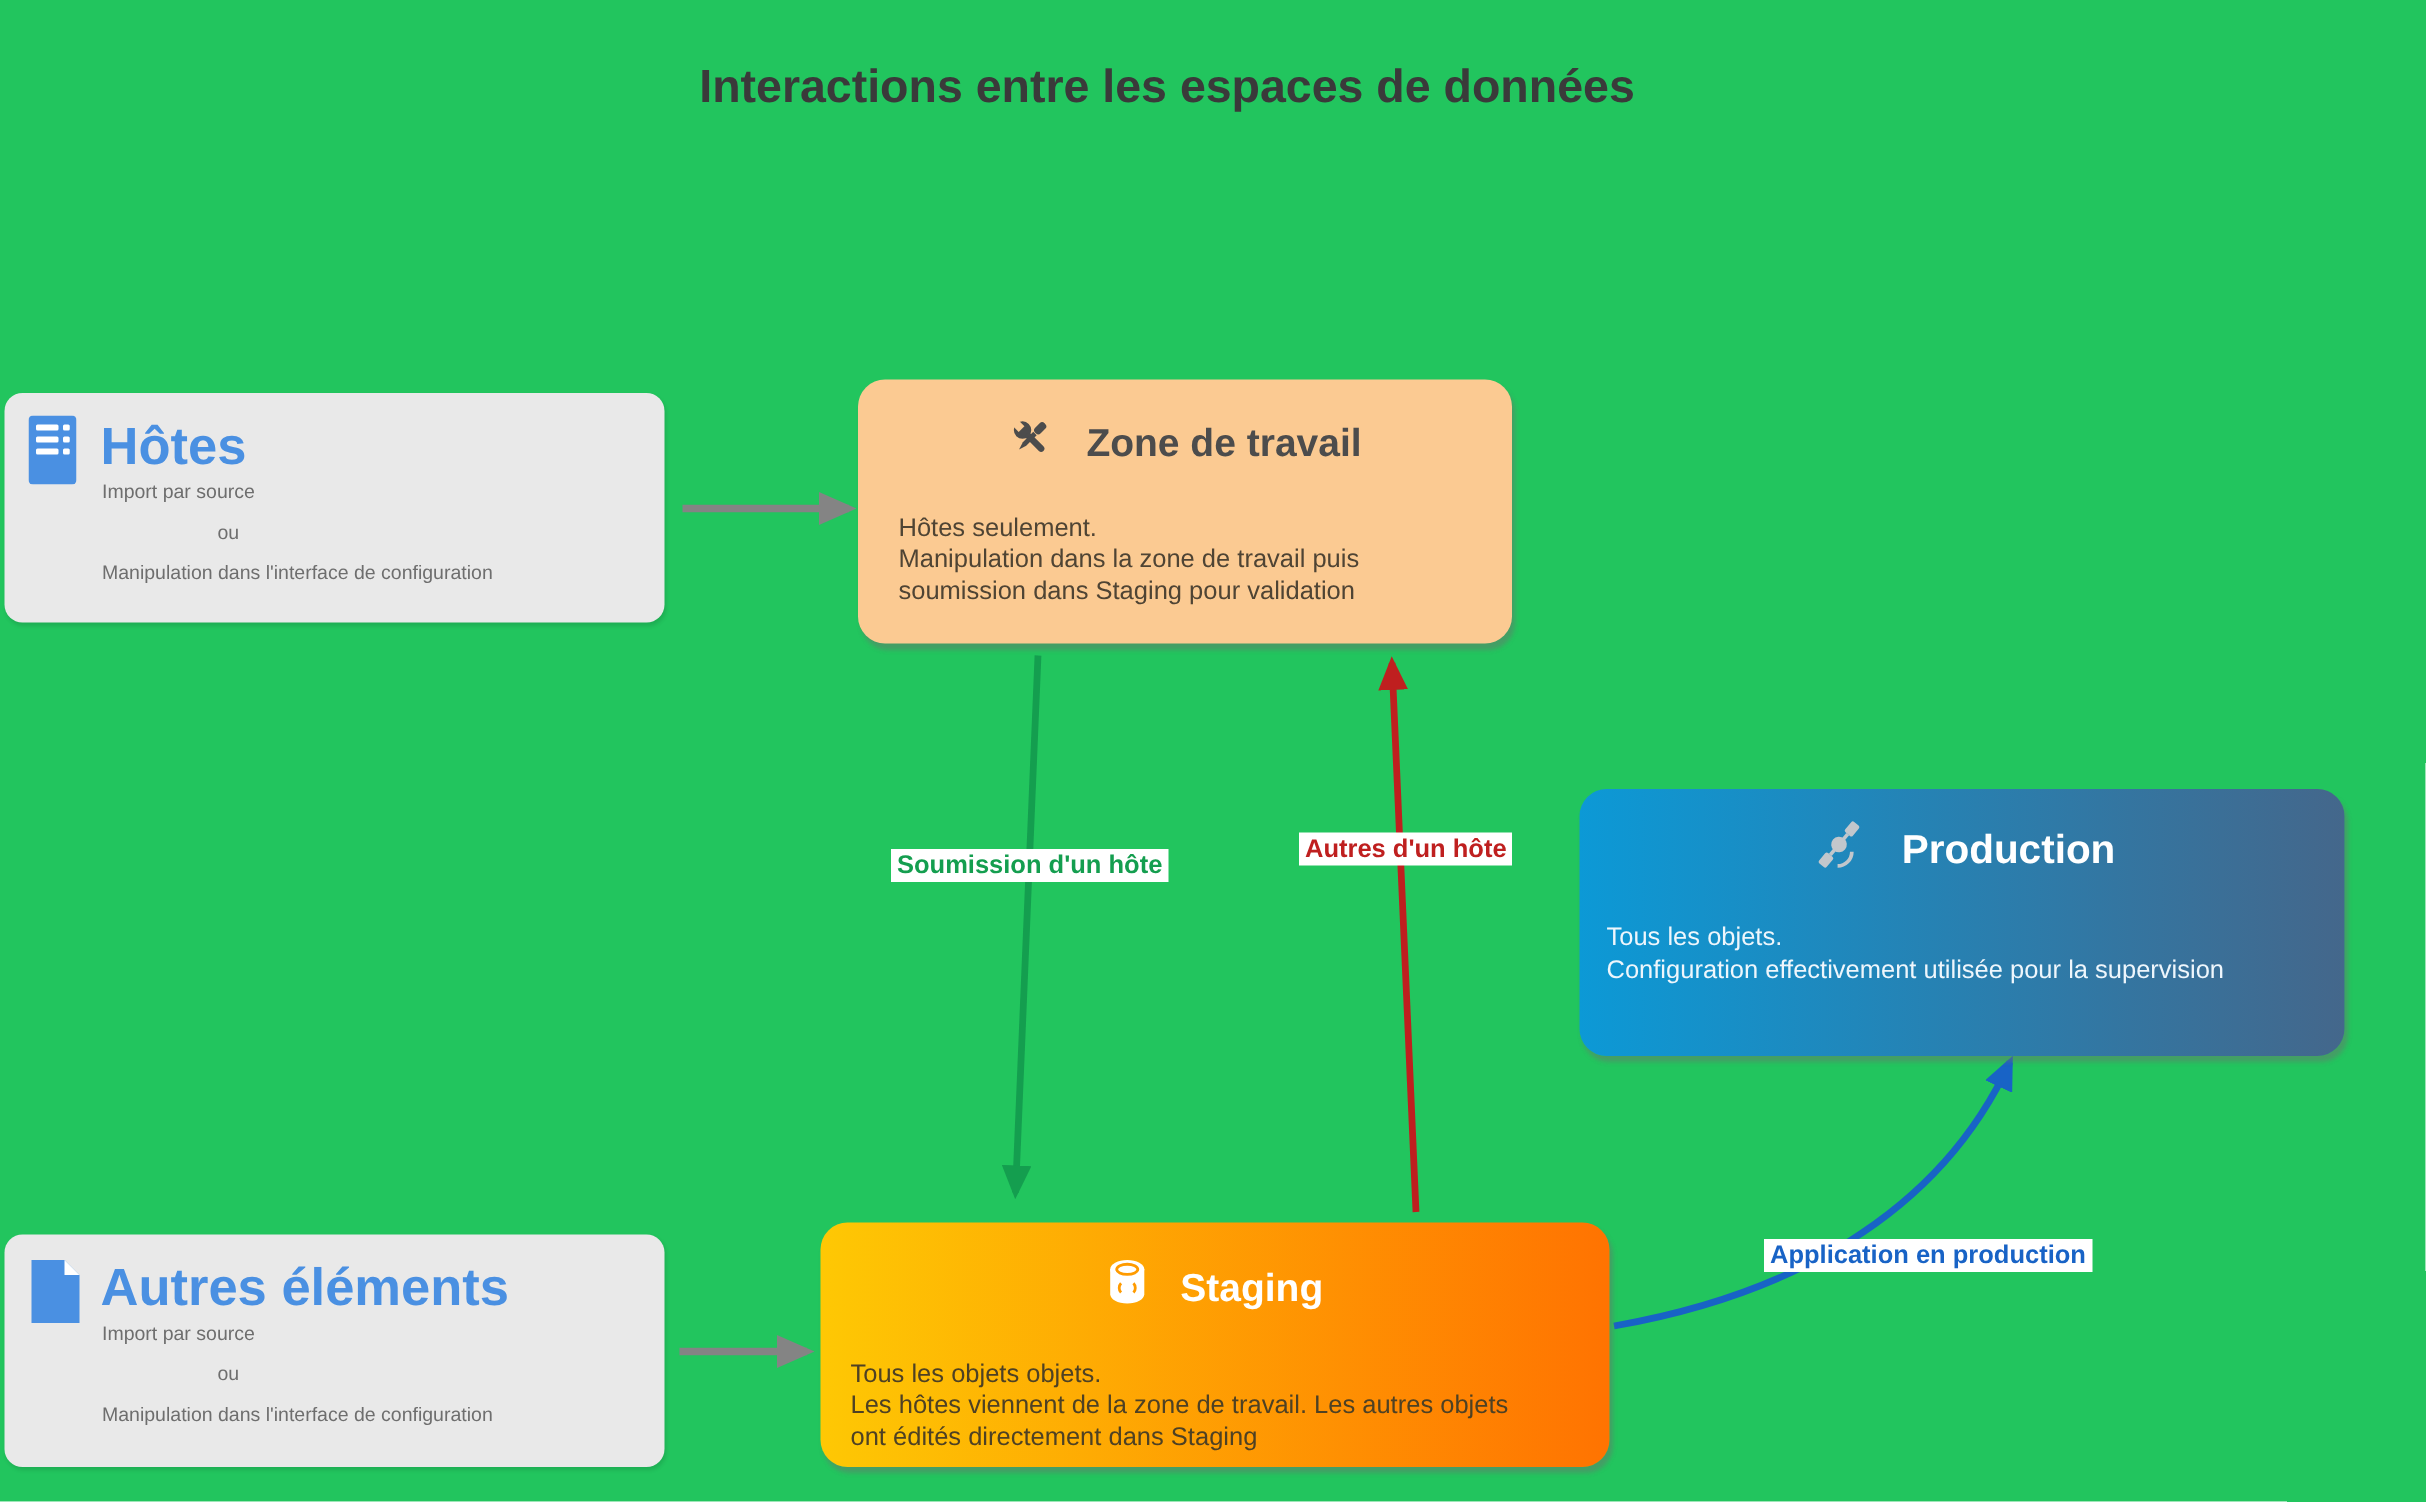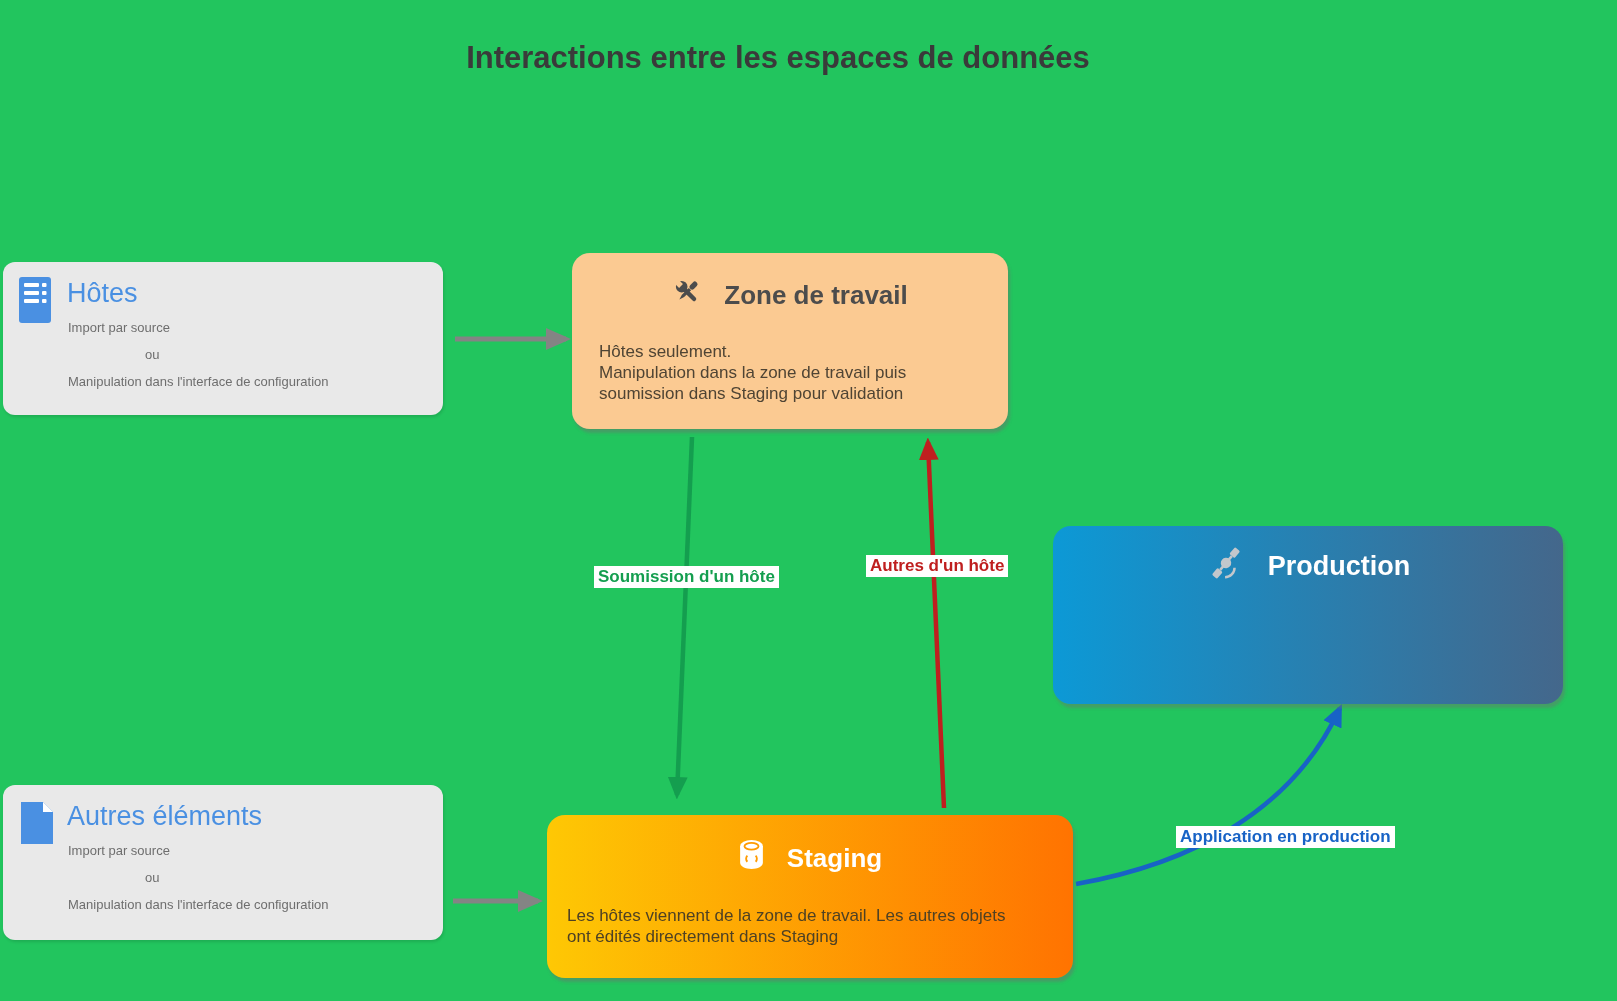--- a/index.html
+++ b/index.html
@@ -11,24 +11,24 @@
     position:absolute;left:0;top:40px;width:1556px;text-align:center;
     font-size:31px;font-weight:bold;color:#3a3a3a;
   }
   
   .node{position:absolute;box-sizing:border-box;}
   .gray-box{
     left:3px;width:440px;height:153px;background:#e9e9e9;border-radius:12px;
     box-shadow:1px 2px 3px rgba(0,0,0,0.12);
   }
   #hotes-box{top:262px;}
-  #autres-box{top:785px;height:155px;}
+  #autres-box{top:823px;height:155px;}
   .gray-box .icon{position:absolute;left:16px;top:15px;}
   .gray-box .box-title{
-    position:absolute;left:64px;top:16px;font-size:27px;font-weight:normal;color:#4a90e2;
+    position:absolute;left:64px;top:16px;font-size:35px;font-weight:bold;color:#4a90e2;
   }
   .gray-box .box-lines{position:absolute;left:65px;top:58px;font-size:13px;color:#6e6e6e;}
   .gray-box .box-line{margin-bottom:12px;white-space:nowrap;}
   .gray-box .box-line.ou{margin-left:77px;}
 
   #zone-box{
     left:572px;top:253px;width:436px;height:176px;background:#fbca92;border-radius:18px;
     box-shadow:2px 4px 3px rgba(110,110,110,0.45);
   }
   .title-row{
@@ -168,39 +168,44 @@
           <path d="M2 7 v16 c0 3.3 4.9 6 11 6 s11 -2.7 11 -6 V7" fill="#ffffff"></path>
           <ellipse cx="13" cy="7" rx="11" ry="6" fill="#ffffff"></ellipse>
           <ellipse cx="13" cy="7" rx="6.8" ry="3.3" fill="none" stroke="#ff9b00" stroke-width="1.8"></ellipse>
           <path d="M9 16 c-1.6 1.6 -1.6 4.4 0 6" fill="none" stroke="#ff9b00" stroke-width="1.8"></path>
           <path d="M17 16 c1.6 1.6 1.6 4.4 0 6" fill="none" stroke="#ff9b00" stroke-width="1.8"></path>
         </svg>
       </span>
       <span>Staging</span>
     </div>
     <div class="box-lines">
+      <div>Tous les objets objets.</div>
       <div>Les hôtes viennent de la zone de travail. Les autres objets</div>
       <div>ont édités directement dans Staging</div>
     </div>
   </div>
 
   <div class="node" id="production-box">
     <div class="title-row">
       <span class="icon">
         <svg width="40" height="38" viewBox="0 0 40 40">
           <g fill="#c2c7cc" transform="rotate(40 20 20)">
             <rect x="16.5" y="1" width="7" height="9.5" rx="1.5"></rect>
             <rect x="16.5" y="29.5" width="7" height="9.5" rx="1.5"></rect>
             <rect x="18.7" y="10.5" width="2.6" height="19"></rect>
             <circle cx="20" cy="20" r="5.5"></circle>
           </g>
           <path d="M29 25 a10 10 0 0 1 -10 10" fill="none" stroke="#c2c7cc" stroke-width="2.6"></path>
         </svg>
       </span>
       <span>Production</span>
     </div>
+    <div class="box-lines">
+      <div>Tous les objets.</div>
+      <div>Configuration effectivement utilisée pour la supervision</div>
+    </div>
   </div>
 
   <div class="edge-label" id="label-soumission">Soumission d'un hôte</div>
   <div class="edge-label" id="label-rejet">Autres d'un hôte</div>
   <div class="edge-label" id="label-application">Application en production</div>
 
 </div>
 
 </body></html>

